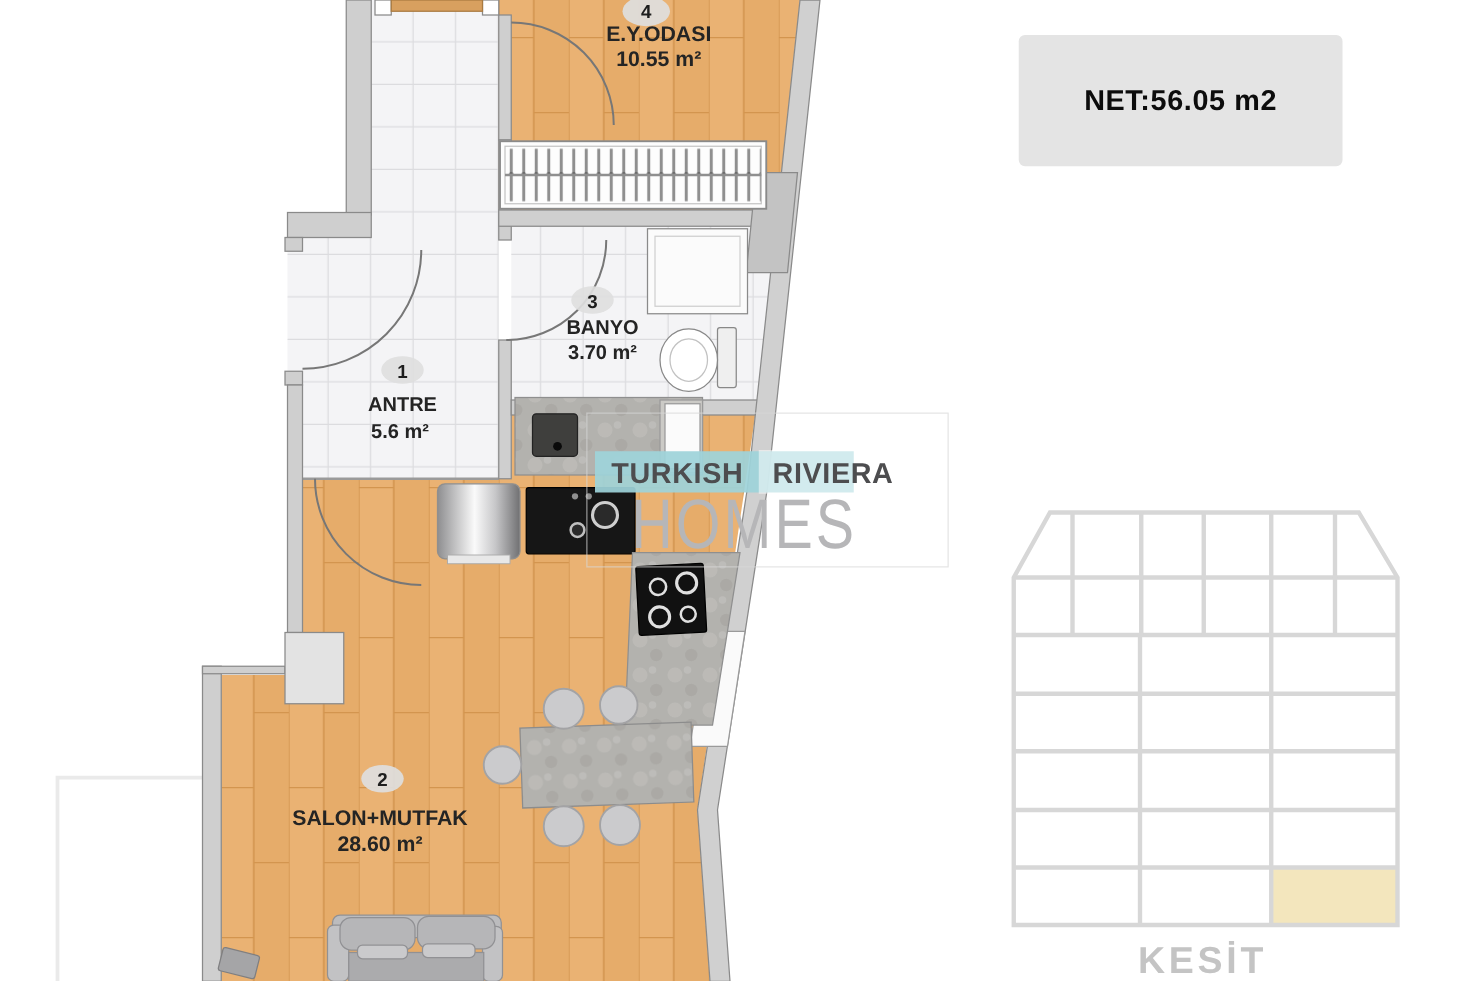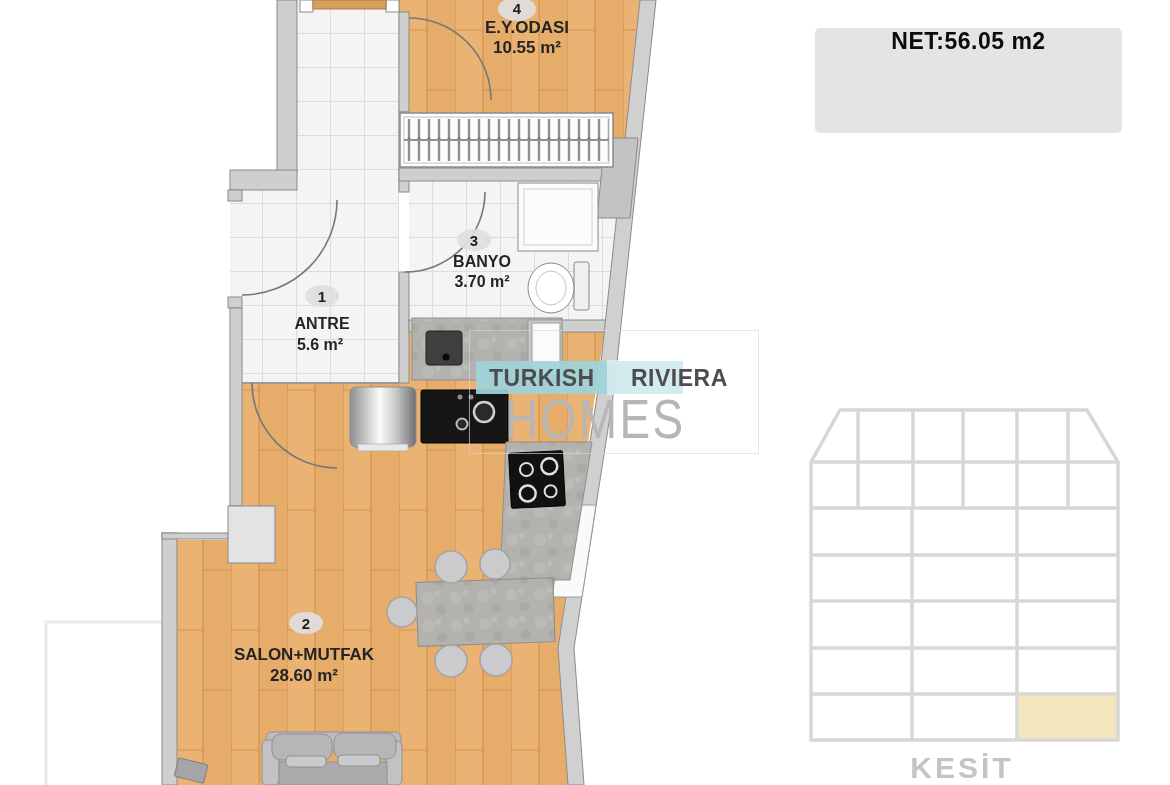--- a/index.html
+++ b/index.html
@@ -1,34 +1,34 @@
 <!DOCTYPE html>
 <html><head>
 <meta charset="utf-8">
 <style>
   html,body{margin:0;padding:0;background:#ffffff;}
   .canvas{position:relative;width:1170px;height:785px;background:#ffffff;overflow:hidden;
           font-family:"Liberation Sans", sans-serif;}
   .canvas svg{position:absolute;left:0;top:0;}
 
   
-  .badge{position:absolute;left:815px;top:28px;width:307px;height:105px;background:#e4e4e4;
-         border-radius:5px;display:flex;flex-direction:row;justify-content:center;gap:15px;
+  .badge{position:absolute;left:815px;top:28px;width:259px;height:105px;background:#e4e4e4;
+         border-radius:5px;display:flex;flex-direction:column;justify-content:center;gap:15px;
          text-align:center;font-weight:bold;font-size:23px;color:#0c0c0c;letter-spacing:0.5px;}
 
   
   .wm-box{position:absolute;left:469px;top:330px;width:288px;height:122px;
           border:1px solid rgba(215,215,215,0.65);pointer-events:none;}
   .wm-band{position:absolute;left:476px;top:361px;width:207px;height:33px;
            background:rgba(158,211,217,0.93);}
   .wm-band .white-part{position:absolute;left:131px;top:-1px;width:77px;height:35px;
            background:rgba(255,255,255,0.5);}
   .wm-word{position:absolute;top:4px;font-weight:bold;font-size:23px;color:#4d4d4f;letter-spacing:0.5px;}
   .wm-word.w1{left:13px;}
-  .wm-word.w2{left:155px;}
+  .wm-word.w2{left:142px;}
   .wm-homes{position:absolute;left:505px;top:391px;font-size:56px;font-weight:400;color:#b6b6b8;
             letter-spacing:3px;line-height:1;transform:scaleX(0.82);transform-origin:left top;}
 
   .plan-text{font-family:"Liberation Sans", sans-serif;font-weight:bold;fill:#242424;}
   .room-num{font-family:"Liberation Sans", sans-serif;font-weight:bold;fill:#1e1e1e;font-size:15px;}
   .kesit-label{font-family:"Liberation Sans", sans-serif;font-weight:bold;fill:#c4c4c4;
                font-size:30px;letter-spacing:3px;}
 </style>
 </head>
 <body>

